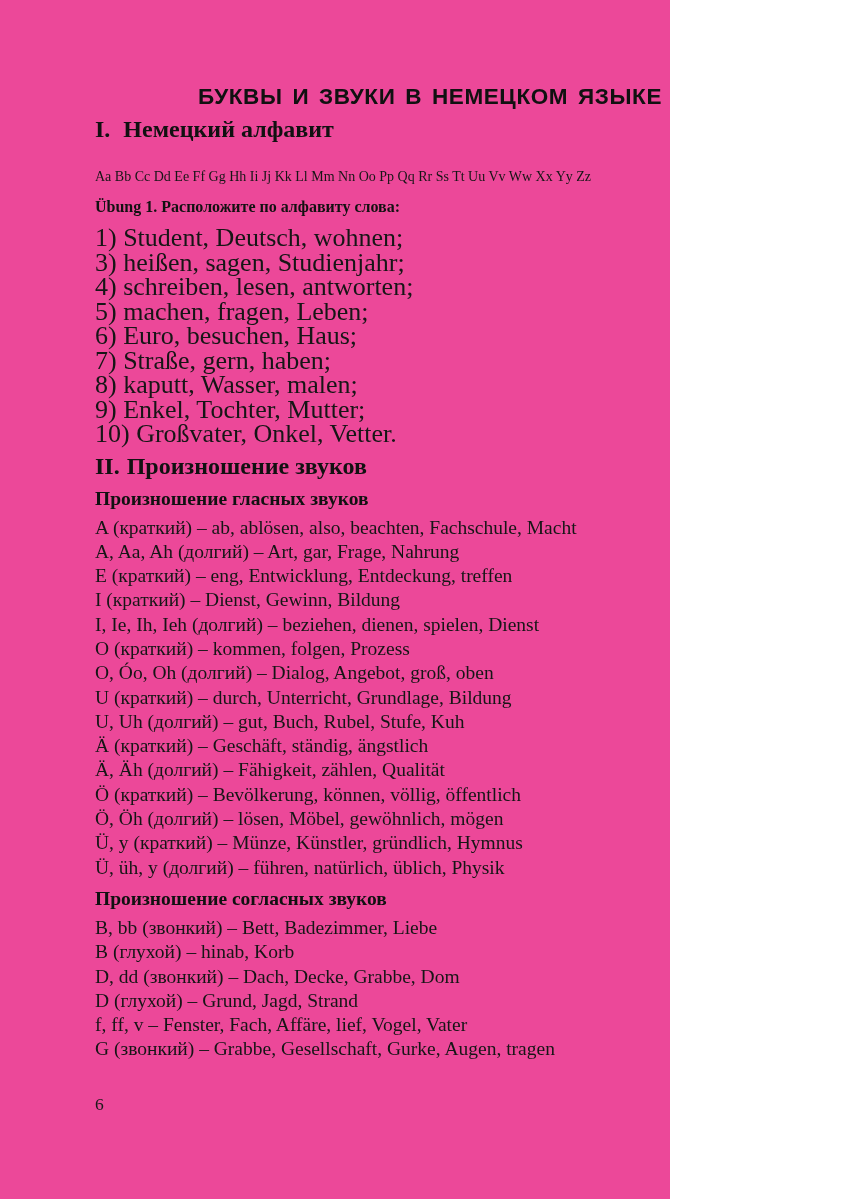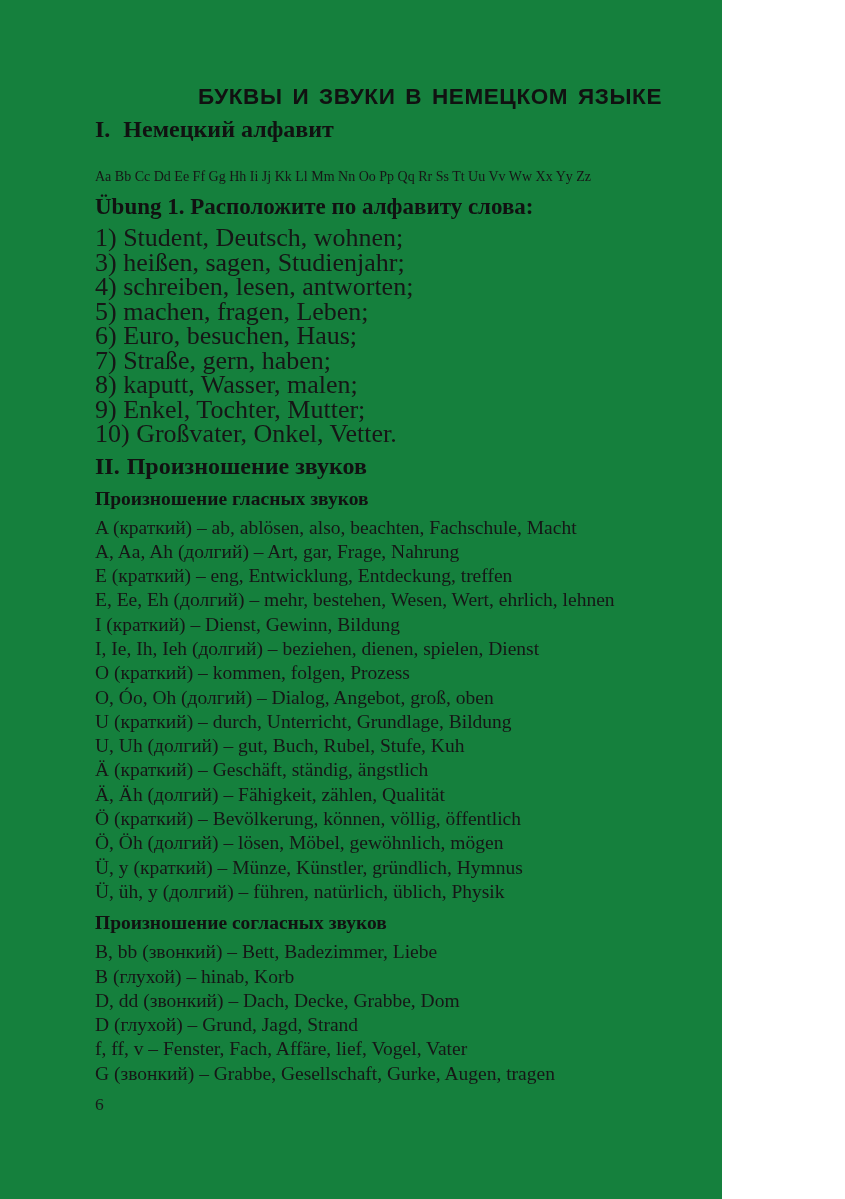--- a/index.html
+++ b/index.html
@@ -2,23 +2,23 @@
 <html><head>
 <meta charset="utf-8">
 <style>
   html, body {
     margin: 0;
     padding: 0;
     background: #ffffff;
   }
   .page {
     position: relative;
-    width: 722px;
+    width: 670px;
     height: 1199px;
-    background: #15803d;
+    background: #ec4899;
     color: #151515;
     overflow: hidden;
   }
   .content {
     position: absolute;
     left: 95px;
     top: 84px;
     width: 670px;
   }
   .doc-title {
@@ -52,21 +52,21 @@
     font-family: "Liberation Serif", "DejaVu Serif", serif;
     font-size: 14px;
     line-height: 26px;
     white-space: nowrap;
     margin-bottom: 4px;
     color: #161616;
   }
   .exercise-heading {
     font-family: "Liberation Serif", "DejaVu Serif", serif;
     font-weight: 700;
-    font-size: 23px;
+    font-size: 16px;
     line-height: 26px;
     margin-bottom: 6px;
     color: #111111;
   }
   .plain-list .line {
     font-family: "Liberation Serif", "DejaVu Serif", serif;
     font-size: 26px;
     line-height: 24.5px;
     white-space: nowrap;
     color: #161616;
@@ -134,21 +134,20 @@
     <div class="h1 second">
       <span class="sec-num-ii">II.</span><span>Произношение звуков</span>
     </div>
 
     <div class="subheading">Произношение гласных звуков</div>
 
     <div class="sound-list">
         <div class="line">A (краткий) – ab, ablösen, also, beachten, Fachschule, Macht</div>
         <div class="line">A, Aa, Ah (долгий) – Art, gar, Frage, Nahrung</div>
         <div class="line">E (краткий) – eng, Entwicklung, Entdeckung, treffen</div>
-        <div class="line">E, Ee, Eh (долгий) – mehr, bestehen, Wesen, Wert, ehrlich, lehnen</div>
         <div class="line">I (краткий) – Dienst, Gewinn, Bildung</div>
         <div class="line">I, Ie, Ih, Ieh (долгий) – beziehen, dienen, spielen, Dienst</div>
         <div class="line">O (краткий) – kommen, folgen, Prozess</div>
         <div class="line">O, Óo, Oh (долгий) – Dialog, Angebot, groß, oben</div>
         <div class="line">U (краткий) – durch, Unterricht, Grundlage, Bildung</div>
         <div class="line">U, Uh (долгий) – gut, Buch, Rubel, Stufe, Kuh</div>
         <div class="line">Ä (краткий) – Geschäft, ständig, ängstlich</div>
         <div class="line">Ä, Äh (долгий) – Fähigkeit, zählen, Qualität</div>
         <div class="line">Ö (краткий) – Bevölkerung, können, völlig, öffentlich</div>
         <div class="line">Ö, Öh (долгий) – lösen, Möbel, gewöhnlich, mögen</div>

